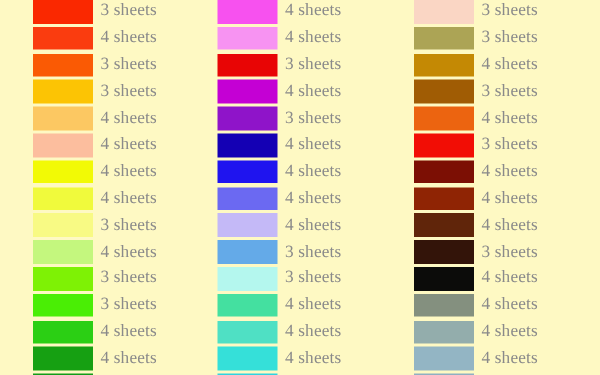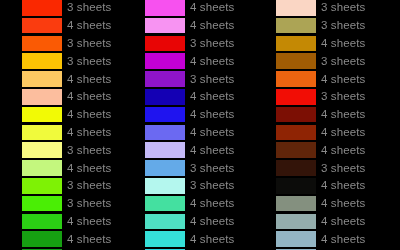--- a/index.html
+++ b/index.html
@@ -52,21 +52,21 @@
     color: #8a8a8a;
     font-size: 11.5px;
     line-height: 13px;
     white-space: nowrap;
     letter-spacing: 0.1px;
   }
 </style>
 </head>
 <body>
 
-<div id="sheet-legend" style="background: #000000;">
+<div id="sheet-legend" style="background: #fef9c3; font-family: Liberation Serif, serif;">
     <div class="legend-column col-0">
       <div class="legend-row" style="top: -1px;">
         <div class="swatch" title="#fa2800" style="background: rgb(250, 40, 0);"></div>
         <span class="row-label" style="color: rgb(138, 138, 138);">3 sheets</span>
       </div>
       <div class="legend-row" style="top: 16.8px;">
         <div class="swatch" title="#fa3c0f" style="background: rgb(250, 60, 15);"></div>
         <span class="row-label" style="color: rgb(138, 138, 138);">4 sheets</span>
       </div>
       <div class="legend-row" style="top: 34.6px;">

